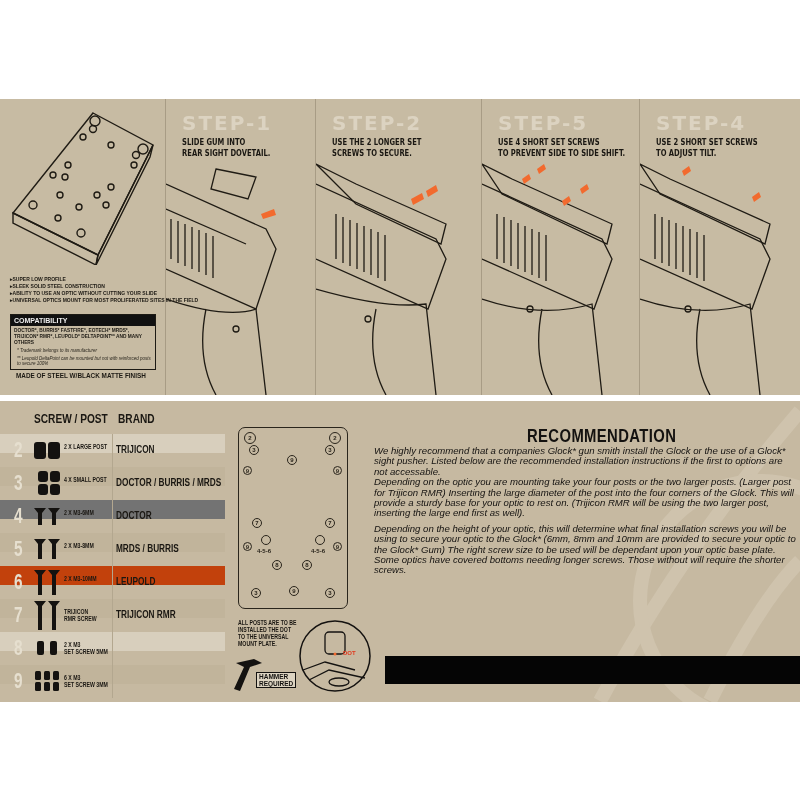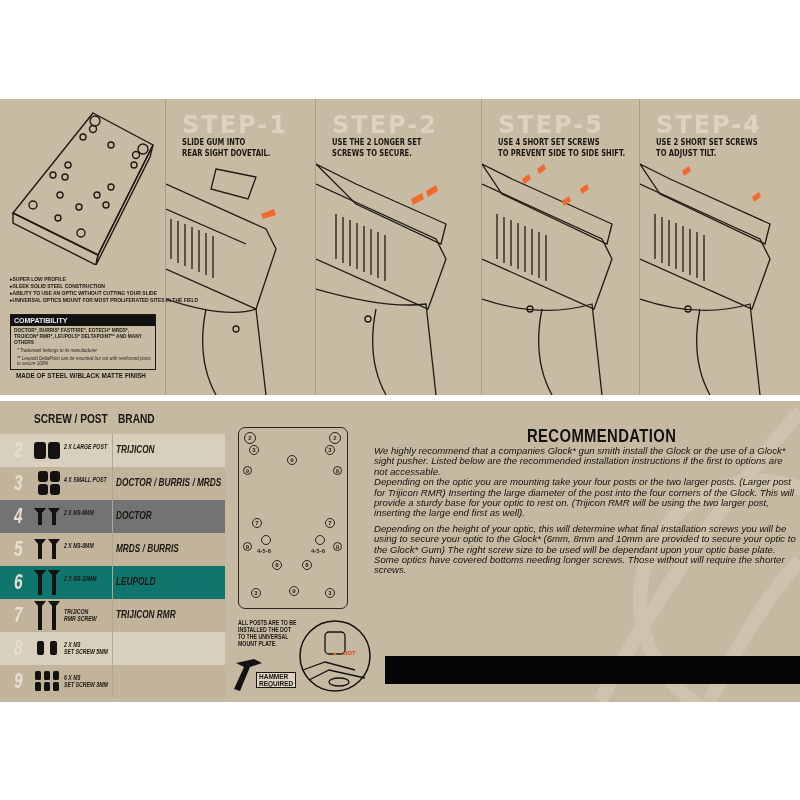--- a/index.html
+++ b/index.html
@@ -2,34 +2,34 @@
 <html><head>
 <meta charset="utf-8">
 <style>
   html,body{margin:0;padding:0;background:#ffffff;}
   body{width:800px;height:800px;position:relative;overflow:hidden;font-family:"Liberation Sans",sans-serif;}
   .poster{position:absolute;left:0;top:99px;width:800px;height:603px;background:#c9bda6;}
   .top{position:absolute;left:0;top:0;width:800px;height:296px;background:#c7bba3;}
   .sep{position:absolute;left:0;top:296px;width:800px;height:6px;background:#ffffff;}
   .bottom{position:absolute;left:0;top:302px;width:800px;height:301px;background:#c6b9a1;overflow:hidden;}
   .panel{position:absolute;top:0;height:296px;border-left:1px solid #a89c85;}
-  .stepnum{position:absolute;left:16px;top:12px;font-family:"DejaVu Sans",sans-serif;font-weight:bold;font-size:24px;letter-spacing:2px;color:#dcd3c1;}
+  .stepnum{position:absolute;left:16px;top:12px;font-family:"DejaVu Sans",sans-serif;font-weight:bold;font-size:20px;letter-spacing:2px;color:#dcd3c1;}
   .steptxt{position:absolute;left:16px;top:38px;font-family:"DejaVu Sans",sans-serif;font-weight:bold;font-size:8.5px;line-height:11px;color:#1a1712;transform:scaleX(0.8);transform-origin:left top;white-space:nowrap;}
   .illus{position:absolute;left:0;top:60px;}
   .feat{position:absolute;left:10px;top:177px;font-size:5px;line-height:7px;font-weight:bold;color:#1d1a14;white-space:nowrap;}
   .feat div::before{content:"\25B8 ";}
   .compat{position:absolute;left:10px;top:215px;width:144px;border:1px solid #1d1a14;}
   .compat .hd{background:#111;color:#eee;font-size:7px;font-weight:bold;padding:2px 3px;}
   .compat .bd{font-size:4.8px;line-height:6px;font-weight:bold;padding:2px 3px;color:#1d1a14;}
   .compat .fn{font-size:4.5px;line-height:5.5px;font-style:italic;padding:0 3px 2px 6px;color:#2a261e;}
   .made{position:absolute;left:16px;top:272px;font-size:8px;font-weight:bold;color:#1d1a14;transform:scaleX(0.8);transform-origin:left top;white-space:nowrap;}
   .note{position:absolute;left:166px;top:262px;width:292px;height:24px;background:#0d0c0a;clip-path:polygon(0 0,94% 0,100% 40%,100% 100%,0 100%);}
   .note span{position:absolute;left:18px;top:6px;color:#e9e4d8;font-weight:bold;font-size:11px;transform:scaleX(0.78);transform-origin:left top;white-space:nowrap;}
   .thead{position:absolute;top:10px;font-weight:bold;font-size:13px;color:#1a1712;transform:scaleX(0.78);transform-origin:left top;white-space:nowrap;}
-  .row{position:absolute;left:0;width:225px;height:33px;font-style:italic;}
+  .row{position:absolute;left:0;width:225px;height:19px;}
   .row .num{position:absolute;left:14px;top:3px;font-size:22px;font-weight:bold;color:#e6dfcf;transform:scaleX(0.7);transform-origin:left top;}
   .row .ic{position:absolute;left:32px;top:5px;}
   .row .lbl{position:absolute;left:64px;top:9px;font-size:6.5px;font-weight:bold;line-height:7px;color:#1a1712;transform:scaleX(0.8);transform-origin:left top;white-space:nowrap;}
   .row .brand{position:absolute;left:116px;top:9px;font-size:11px;font-weight:bold;color:#1a1712;transform:scaleX(0.75);transform-origin:left top;white-space:nowrap;}
   .row .div{position:absolute;left:112px;top:0;width:1px;height:33px;background:#b3a78f;}
   .plate{position:absolute;left:238px;top:427px;width:108px;height:180px;border:1.5px solid #2a251c;border-radius:7px;}
   .hole{position:absolute;border:1.2px solid #2a251c;border-radius:50%;font-size:6px;font-weight:bold;color:#2a251c;display:flex;align-items:center;justify-content:center;box-sizing:border-box;}
   .hlbl{position:absolute;font-size:6px;font-weight:bold;color:#2a251c;}
   .postnote{position:absolute;left:238px;top:619px;font-size:6.5px;line-height:7px;font-weight:bold;color:#1a1712;transform:scaleX(0.8);transform-origin:left top;white-space:nowrap;}
   .rec-title{position:absolute;left:527px;top:425px;font-size:19px;font-weight:bold;color:#141210;transform:scaleX(0.78);transform-origin:left top;white-space:nowrap;letter-spacing:0.5px;}
@@ -212,21 +212,21 @@
     </div>
     <div class="row" style="top:132px;background:#c1b49b">
       <div class="num">5</div>
       <svg class="ic" width="30" height="24" style="top:4px">
           <path d="M2,2 L14,2 L10,7 L10,22 L6,22 L6,7 Z M16,2 L28,2 L24,7 L24,22 L20,22 L20,7 Z" fill="#141210"></path>
         </svg>
       <div class="lbl">2 X M3-8MM</div>
       <div class="div"></div>
       <div class="brand">MRDS / BURRIS</div>
     </div>
-    <div class="row" style="top:165px;background:#0f766e">
+    <div class="row" style="top:165px;background:#c2410c">
       <div class="num">6</div>
       <svg class="ic" width="30" height="28" style="top:3px">
           <path d="M2,1 L14,1 L10,6 L10,26 L6,26 L6,6 Z M16,1 L28,1 L24,6 L24,26 L20,26 L20,6 Z" fill="#141210"></path>
         </svg>
       <div class="lbl">2 X M3-10MM</div>
       <div class="div"></div>
       <div class="brand">LEUPOLD</div>
     </div>
     <div class="row" style="top:198px;background:#c1b49b">
       <div class="num">7</div>

